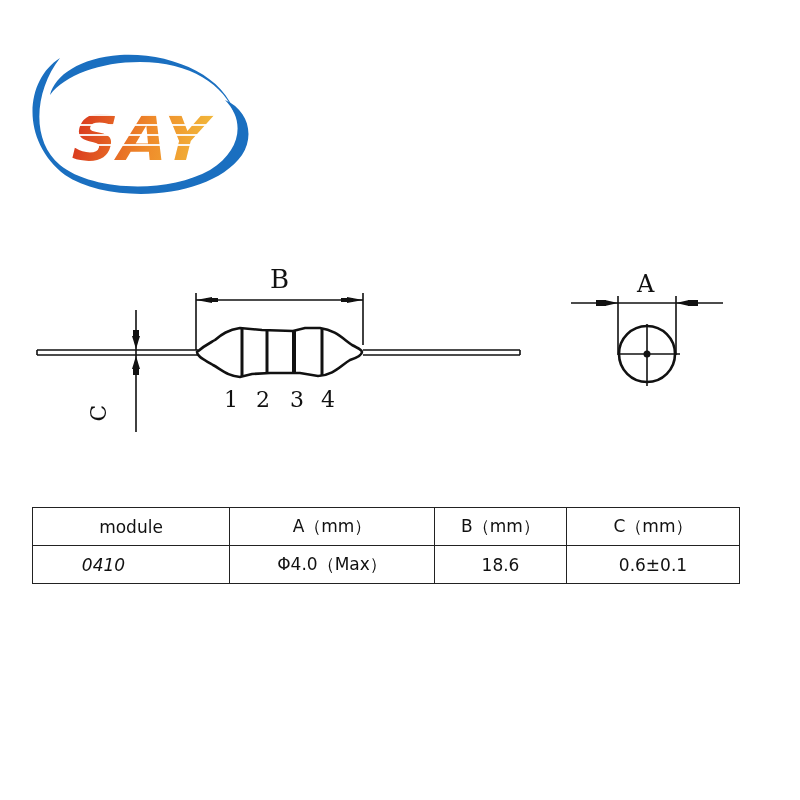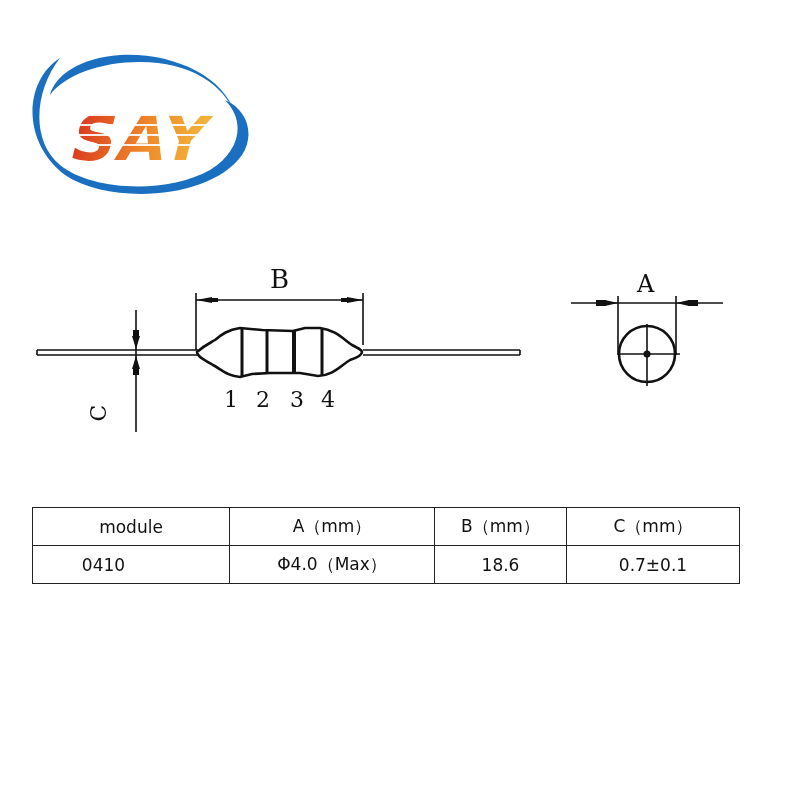--- a/index.html
+++ b/index.html
@@ -10,21 +10,21 @@
       position: absolute; left: 24px; top: 507px; width: 707px;
       border-collapse: collapse; table-layout: fixed; margin-left: 8px;
     }
     .spec-table td {
       border: 1.5px solid #222; text-align: center; color: #111;
       padding: 0; font-family: "DejaVu Sans", sans-serif;
     }
     .spec-table tr.hdr td { height: 37px; font-size: 17px; }
     .spec-table tr.val td { height: 37px; font-size: 17px; }
     .spec-table td.module-hdr { font-size: 27px; }
-    .spec-table td.module-val { font-size: 27px; padding-right: 55px; }
+    .spec-table td.module-val { font-size: 27px; padding-right: 55px; font-style: italic; }
     .label-text { font-family: "DejaVu Serif", serif; fill: #111; }
   </style>
 </head>
 <body>
 
 <svg class="logo" viewBox="0 0 240 160" xmlns="http://www.w3.org/2000/svg">
   <defs>
     <linearGradient id="sayGrad" x1="0" y1="0" x2="1" y2="0">
       <stop offset="0" stop-color="#d9381e"></stop>
       <stop offset="0.55" stop-color="#ef8a2a"></stop>
@@ -128,16 +128,16 @@
       <tr class="hdr">
     <td class="module-hdr">module</td>
     <td>A（mm）</td>
     <td>B（mm）</td>
     <td>C（mm）</td>
   </tr>
   <tr class="val">
     <td class="module-val">0410</td>
     <td>Φ4.0（Max）</td>
     <td>18.6</td>
-    <td>0.7±0.1</td>
+    <td>0.6±0.1</td>
   </tr>
 </tbody>
   </table>
 
 </body></html>

